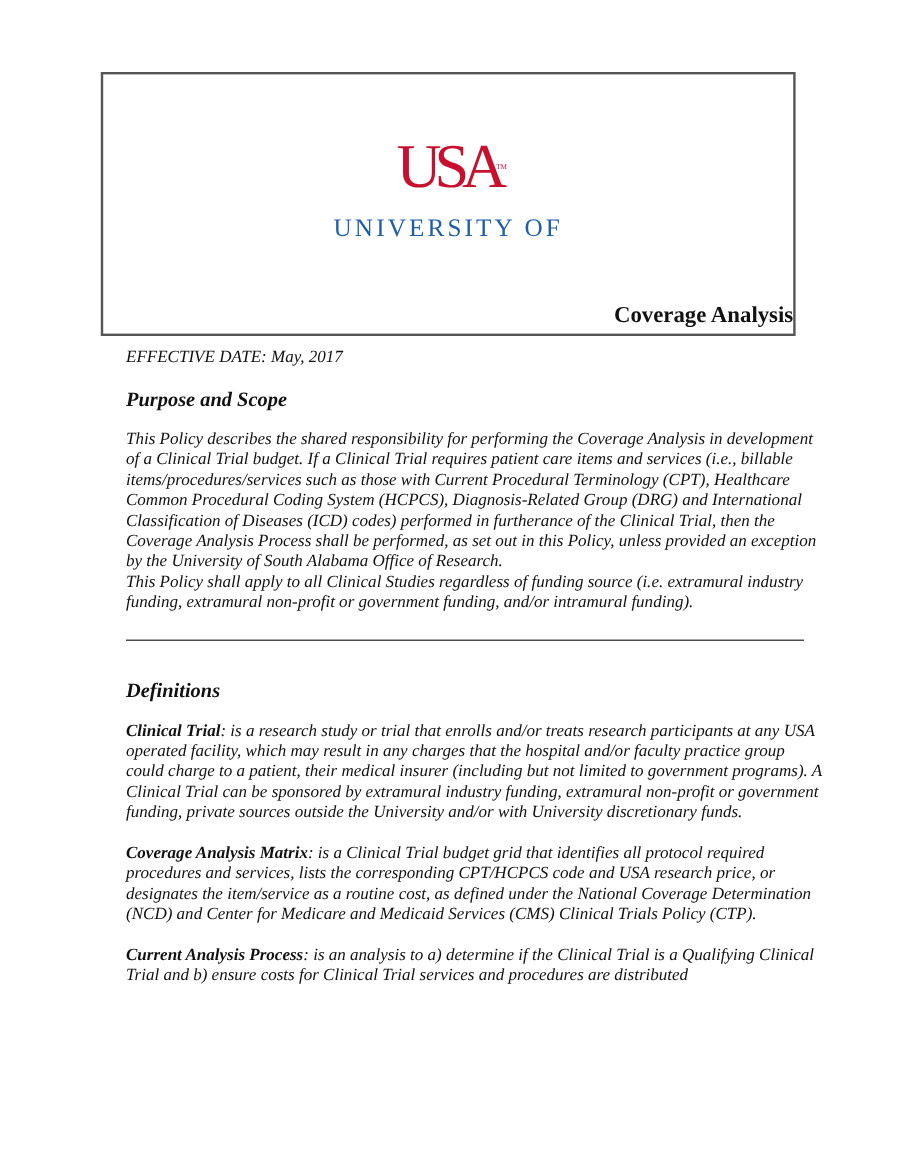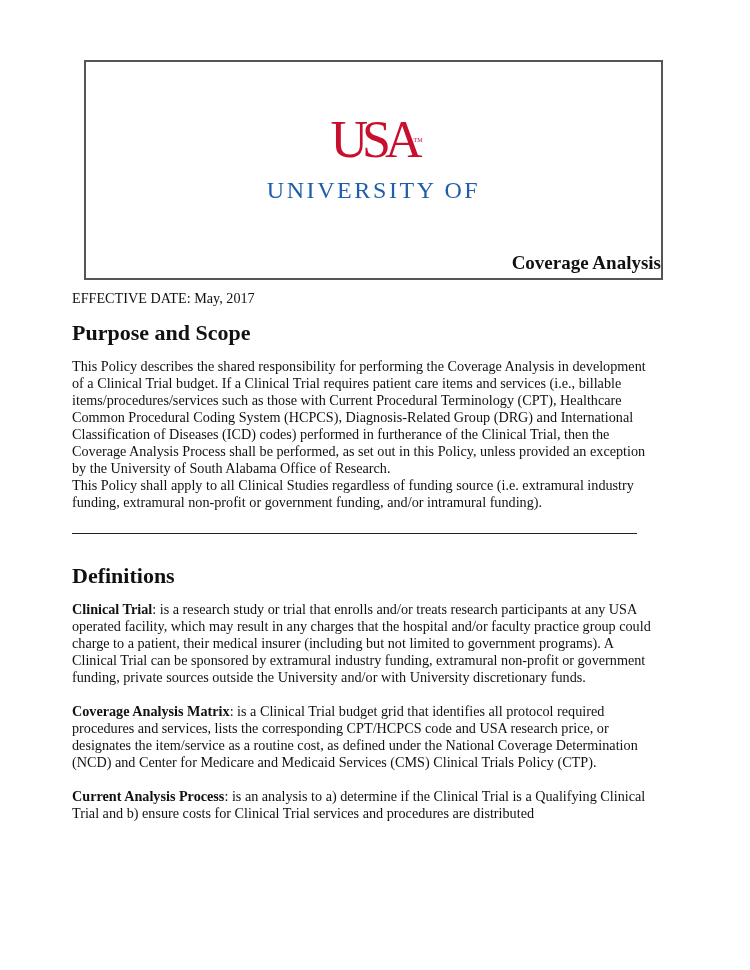--- a/index.html
+++ b/index.html
@@ -4,28 +4,28 @@
   <style>
     html, body { margin: 0; padding: 0; background: #ffffff; }
     body { width: 750px; height: 970px; position: relative; overflow: hidden;
            font-family: "Liberation Serif", "DejaVu Serif", serif; color: #111; }
     .header-box { position: absolute; left: 84px; top: 60px; width: 579px; height: 220px;
                   border: 2px solid #555; box-sizing: border-box; }
     .logo { position: absolute; left: 0; right: 0; top: 52px; text-align: center; }
     .logo-mark { font-family: "Liberation Serif", serif; color: #c8102e; font-size: 52px;
                  font-weight: normal; letter-spacing: -6px; line-height: 52px; position: relative; display: inline-block; }
     .logo-mark .tm { position: absolute; right: -6px; bottom: 0px; font-size: 6px; letter-spacing: 0; color: #c8102e; }
-    .uni-line { color: #1f5ea8; font-family: "Liberation Serif", serif; font-size: 24px; letter-spacing: 2.6px;
+    .uni-line { color: #1f5ea8; font-family: "Liberation Serif", serif; font-size: 21px; letter-spacing: 2.6px;
                 line-height: 20px; text-align: center; }
     .uni-line.first { margin-top: 14px; }
     .doc-title { position: absolute; left: 0; right: 0; top: 190px; text-align: right;
                  font-weight: bold; font-size: 19px; }
-    .content { position: absolute; left: 72px; top: 290px; width: 580px; font-size: 14.2px; line-height: 17px; }
+    .content { position: absolute; left: 105px; top: 290px; width: 580px; font-size: 14.2px; line-height: 17px; font-style: italic; }
     .effective { margin: 0 0 16px 0; }
-    h2 { font-size: 22px; font-weight: bold; margin: 0 0 15px 0; line-height: 20px; }
+    h2 { font-size: 17px; font-weight: bold; margin: 0 0 15px 0; line-height: 20px; }
     p { margin: 0; }
     .para-gap { margin-bottom: 17px; }
     .rule { height: 0; border-top: 1.5px solid #222; width: 565px; margin: 22px 0 0 0; }
     .defs-heading { margin-top: 32px; }
     b { font-weight: bold; }
   </style>
 </head>
 <body>
 
 <div class="header-box">

